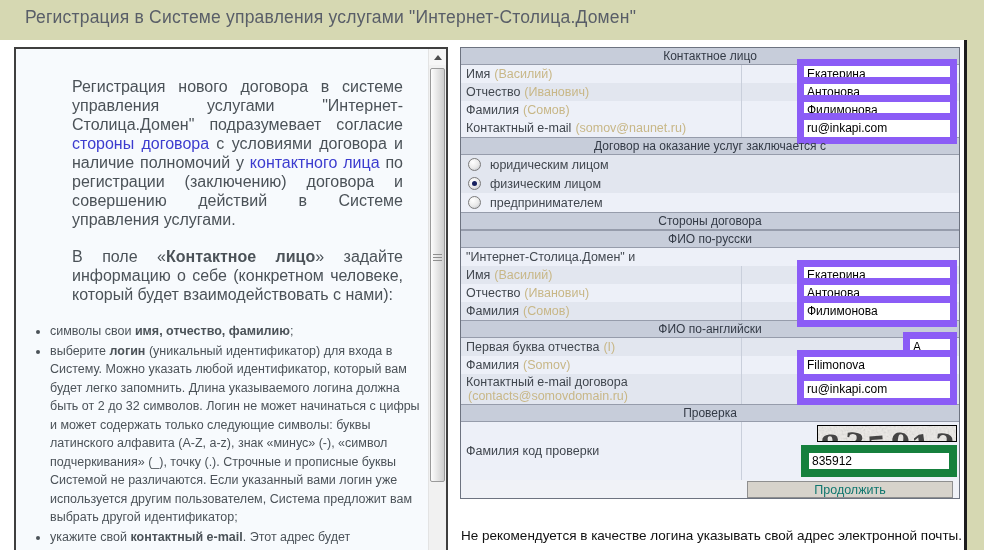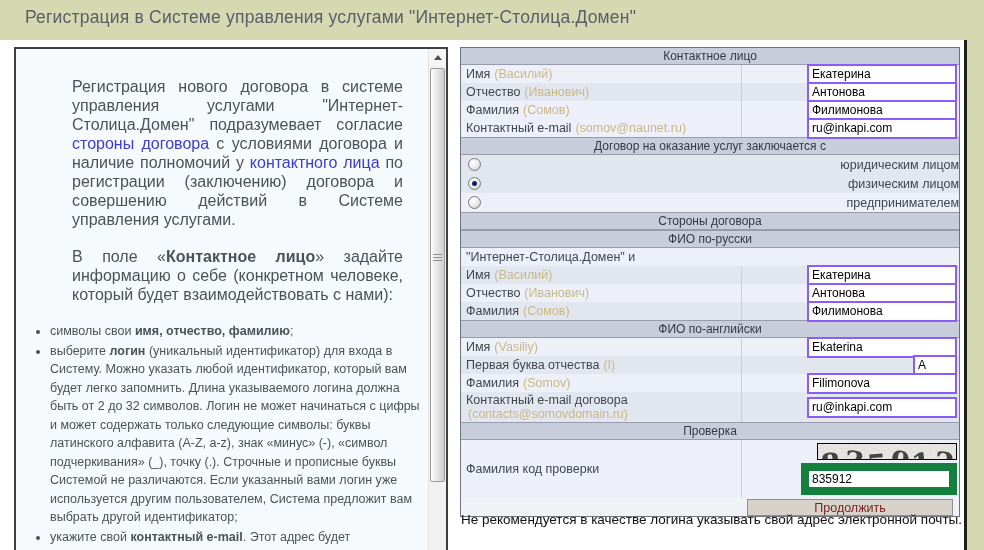--- a/index.html
+++ b/index.html
@@ -32,46 +32,46 @@
          background:repeating-linear-gradient(180deg,#8f8f8f 0 1px,transparent 1px 3px);}
 
   
   .form-panel{position:absolute;left:460px;top:7px;width:498px;border:1px solid #6d7380;
               background:#edf0f8;}
   .hdr{height:16px;line-height:16px;background:#c7cdda;border-top:1px solid #969cab;
        border-bottom:1px solid #969cab;text-align:center;font-size:12px;color:#333a46;}
   .hdr:first-child{border-top:none;}
   .frow{display:flex;align-items:center;height:18px;font-size:12.5px;color:#40464e;}
   .frow.tall{height:30px;}
-  .frow.rrow{height:19px;justify-content:space-between;}
+  .frow.rrow{height:19px;}
   .frow.caprow{height:58px;}
   .frow.btnrow{height:18px;background:#f0f2f7;}
   .bg-a{background:#edf0f8;}
   .bg-b{background:#e2e6ef;}
   .flabel{flex:1;padding-left:5px;white-space:nowrap;overflow:hidden;}
   .hint{color:#c8b787;margin-left:4px;}
   .fvalue{width:218px;align-self:stretch;display:flex;align-items:center;justify-content:flex-end;
           border-left:1px solid #c9cfdb;padding-right:2px;box-sizing:border-box;}
-  .tin{width:140px;height:15px;border:2px solid #8b5cf6;background:#fff;color:#000;
+  .tin{width:140px;height:15px;border:7px solid #8b5cf6;background:#fff;color:#000;
        font:12px "Liberation Sans",sans-serif;padding:1px 3px;}
   .tin.narrow{width:34px;}
   .tin.captcha-in{width:134px;border:8px solid #15803d;}
   .twoline{line-height:14px;}
   .twoline .hint{display:block;margin-left:2px;}
   .capcell{flex-direction:column;justify-content:center;align-items:flex-end;gap:3px;padding:3px 2px;}
   .captcha-svg{border:1px solid #000;background:#efede9;display:block;}
   .radio{width:13px;height:13px;border-radius:50%;margin:0 9px 0 7px;position:relative;
          border:1px solid #7b7b7b;box-sizing:border-box;
          background:radial-gradient(circle at 35% 30%,#ffffff 0%,#e9e9e9 55%,#b9bcc4 100%);}
   .radio .dot{display:none;position:absolute;left:3px;top:3px;width:5px;height:5px;border-radius:50%;
          background:#16205e;}
   .radio.sel .dot{display:block;}
   .continue-btn{width:206px;height:17px;background:#d7d3cb;border:1px solid #8f8f8f;
-         font:12.5px "Liberation Sans",sans-serif;color:#7f1d1d;margin-right:4px;}
-  .note{position:absolute;left:461px;top:472px;font-size:13.5px;color:#101010;}
+         font:12.5px "Liberation Sans",sans-serif;color:#0f766e;margin-right:4px;}
+  .note{position:absolute;left:461px;top:488px;font-size:13.5px;color:#101010;}
 </style>
 </head>
 <body>
 
 <div class="stage">
   <div class="page-title">Регистрация в Системе управления услугами "Интернет-Столица.Домен"</div>
 
   <div class="content">
 
     <div class="info-panel">
@@ -161,26 +161,20 @@
       </div>
       <div class="frow bg-b">
         <div class="flabel"><span>Фамилия</span><span class="hint">(Сомов)</span></div>
         <div class="fvalue">
             <input class="tin" value="Филимонова" style="">
           </div>
       </div>
 
       <div class="hdr">ФИО по-английски</div>
 
-      <div class="frow bg-a">
-        <div class="flabel"><span>Имя</span><span class="hint">(Vasiliy)</span></div>
-        <div class="fvalue">
-            <input class="tin" value="Ekaterina" style="">
-          </div>
-      </div>
       <div class="frow bg-b">
         <div class="flabel"><span>Первая буква отчества</span><span class="hint">(I)</span></div>
         <div class="fvalue">
             <input class="tin narrow" value="A" style="">
           </div>
       </div>
       <div class="frow bg-a">
         <div class="flabel"><span>Фамилия</span><span class="hint">(Somov)</span></div>
         <div class="fvalue">
             <input class="tin" value="Filimonova" style="">

